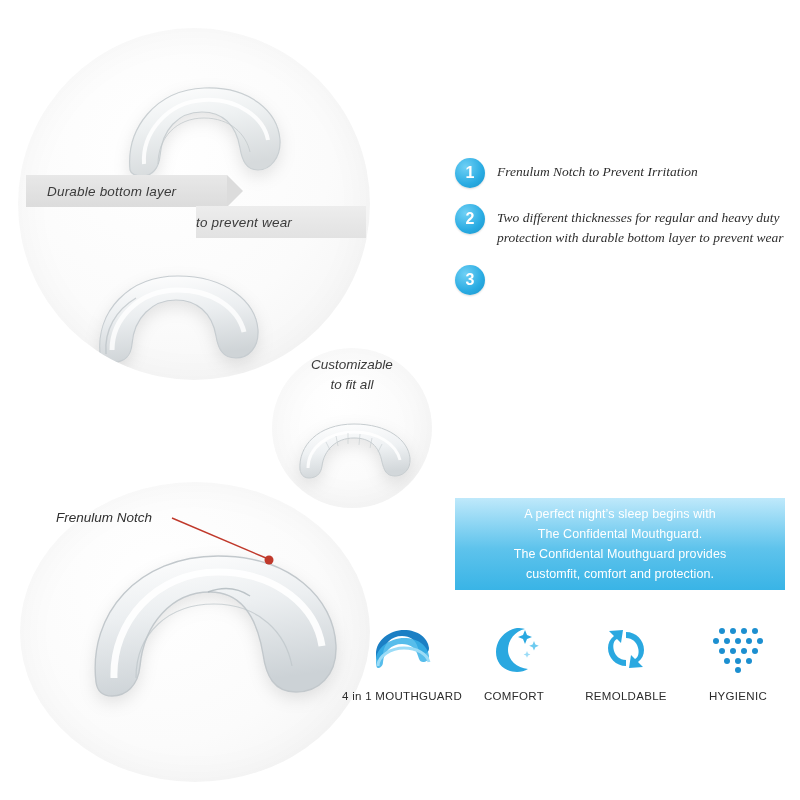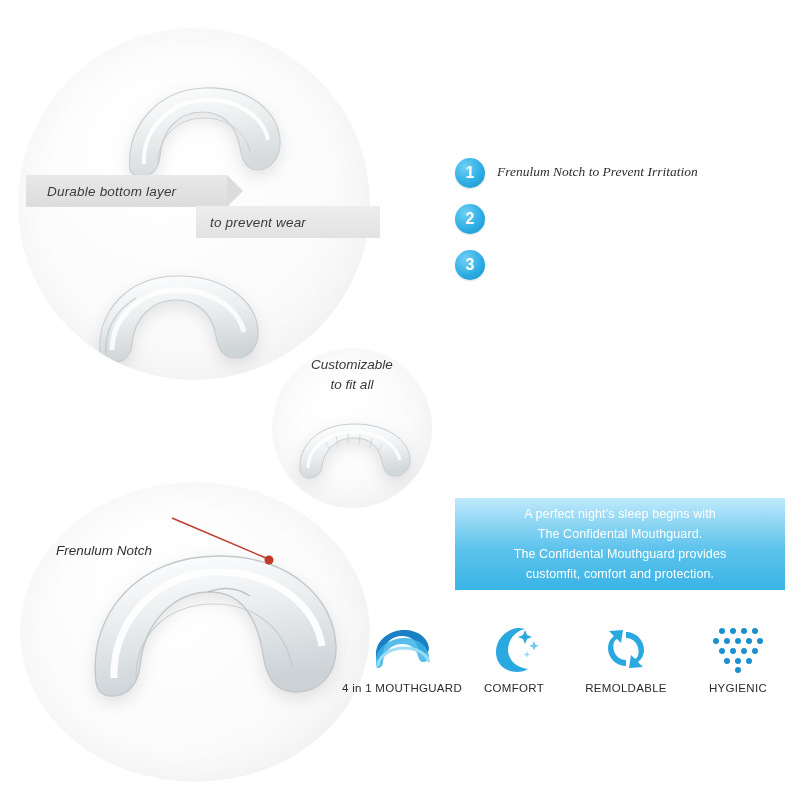--- a/index.html
+++ b/index.html
@@ -78,21 +78,20 @@
     position: absolute;
     right: -16px; top: 0;
     border-top: 16px solid transparent;
     border-bottom: 16px solid transparent;
     border-left: 16px solid #dcdcdc;
   }
   #ribbon-2 {
     left: 196px;
     top: 206px;
     width: 170px;
-    padding-left: 14px;
     background: linear-gradient(180deg,#ededed 0%, #e2e2e2 100%);
   }
 
   
   .mid-caption {
     position: absolute;
     left: 286px;
     top: 355px;
     width: 132px;
     text-align: center;
@@ -104,21 +103,20 @@
 
   
   #frenulum-label {
     position: absolute;
     left: 56px;
     top: 510px;
     font-size: 13.5px;
     font-style: italic;
     color: #2f2f2f;
     white-space: nowrap;
-    margin-top: 33px;
   }
   #frenulum-line { position: absolute; left: 170px; top: 512px; }
 
   
   #features {
     position: absolute;
     left: 455px;
     top: 158px;
     width: 330px;
   }
@@ -186,21 +184,21 @@
     flex-direction: column;
     align-items: center;
   }
   .icon-art {
     height: 58px;
     display: flex;
     align-items: center;
     justify-content: center;
   }
   .icon-label {
-    margin-top: 4px;
+    margin-top: 12px;
     font-size: 11.5px;
     color: #2b2b2b;
     letter-spacing: .3px;
     text-align: center;
     white-space: nowrap;
   }
 </style>
 </head>
 <body>
 
@@ -293,20 +291,21 @@
 
 <div id="features">
 
   <div class="feature">
     <div class="feature-num">1</div>
     <div class="feature-text">Frenulum Notch to Prevent Irritation</div>
   </div>
 
   <div class="feature">
     <div class="feature-num">2</div>
+    <div class="feature-text">Two different thicknesses for regular and heavy duty protection with durable bottom layer to prevent wear</div>
   </div>
 
   <div class="feature">
     <div class="feature-num">3</div>
   </div>
 
 </div>
 
 <div id="promo">
   <div>A perfect night’s sleep begins with</div>

